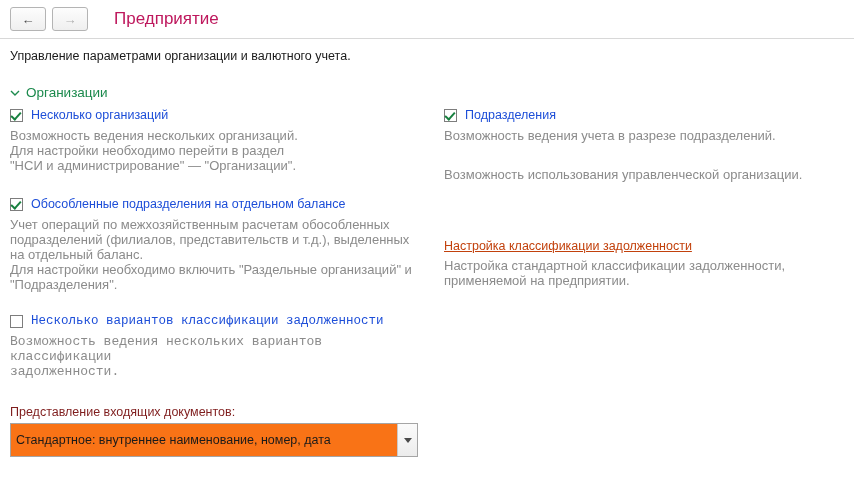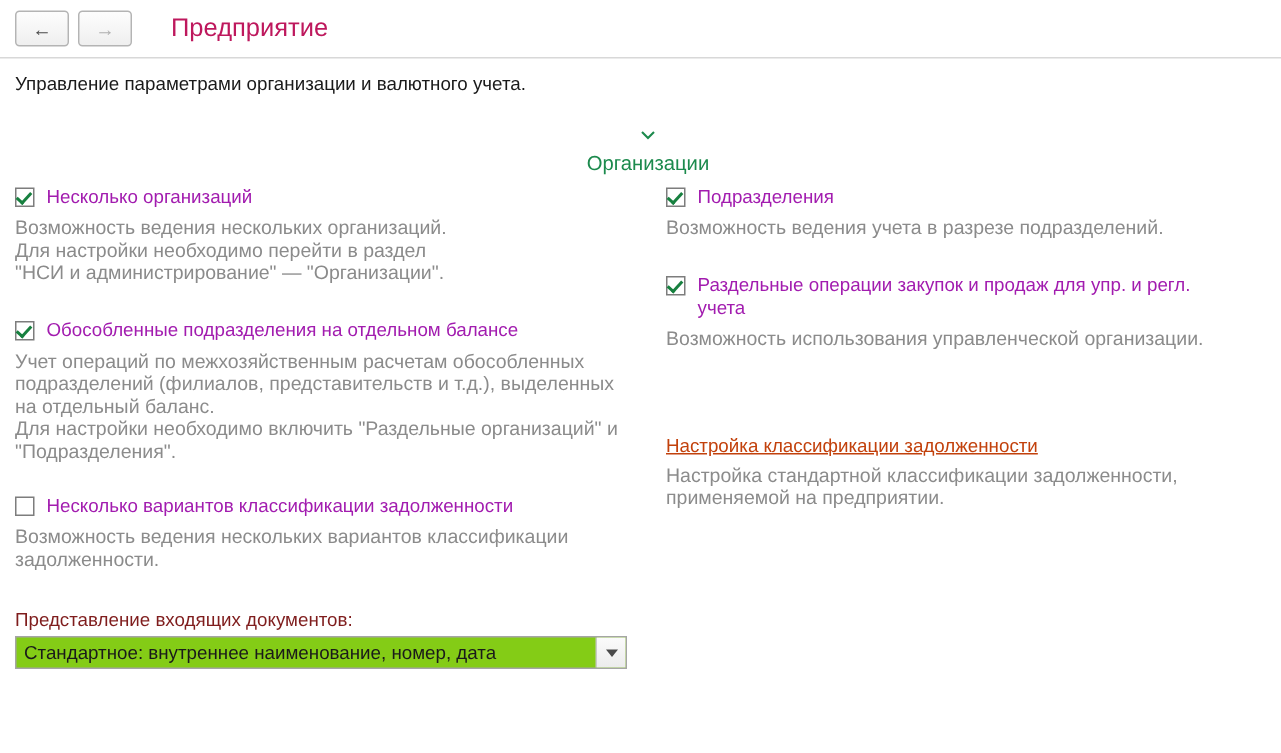--- a/index.html
+++ b/index.html
@@ -64,21 +64,20 @@
     color: #1a1a1a;
   }
   
   .group-header {
     display: flex;
     align-items: center;
     gap: 6px;
     margin: 22px 0 8px 10px;
     color: #1c8a4d;
     font-size: 13.5px;
-    flex-direction: column;
   }
   .chevron {
     display: inline-block;
     width: 10px;
     height: 10px;
     position: relative;
   }
   .chevron svg { display:block; }
   .group-title {
     color: #1c8a4d;
@@ -124,21 +123,21 @@
     left: 2px;
     top: 0px;
     width: 4px;
     height: 8px;
     border: solid #17803f;
     border-width: 0 2px 2px 0;
     transform: rotate(42deg);
   }
   .chklabel {
     font-size: 12.5px;
-    color: #a21caf;
+    color: #1d4ed8;
     line-height: 15px;
     max-width: 380px;
   }
   .hint {
     color: #8b8b8b;
     font-size: 13px;
     line-height: 15px;
     margin-top: 5px;
     white-space: pre-line;
   }
@@ -150,23 +149,23 @@
   }
   
   .combo-label {
     font-size: 12.5px;
     color: #7f1d1d;
     margin-bottom: 4px;
   }
   .combo {
     display: flex;
     width: 408px;
-    height: 22px;
+    height: 34px;
     border: 1px solid #a5a5a5;
-    background: #84cc16;
+    background: #f97316;
     box-sizing: border-box;
     align-items: stretch;
   }
   .combo-value {
     flex: 1 1 auto;
     display: flex;
     align-items: center;
     padding: 0 5px;
     font-size: 12.5px;
     color: #1a1a1a;
@@ -243,21 +242,21 @@
         <div class="chk checked"></div>
         <div class="chklabel">Обособленные подразделения на отдельном балансе</div>
       </div>
       <div class="hint">Учет операций по межхозяйственным расчетам обособленных
 подразделений (филиалов, представительств и т.д.), выделенных
 на отдельный баланс.
 Для настройки необходимо включить "Раздельные организаций" и
 "Подразделения".</div>
     </div>
 
-    <div class="field" style="margin-top:22px;">
+    <div class="field" style="margin-top:22px;font-family:Liberation Mono, monospace;">
       <div class="chkline">
         <div class="chk"></div>
         <div class="chklabel">Несколько вариантов классификации задолженности</div>
       </div>
       <div class="hint">Возможность ведения нескольких вариантов классификации
 задолженности.</div>
     </div>
 
     <div class="field" style="margin-top:26px;">
       <div class="combo-label">Представление входящих документов:</div>
@@ -275,24 +274,20 @@
 
     <div class="field">
       <div class="chkline">
         <div class="chk checked"></div>
         <div class="chklabel">Подразделения</div>
       </div>
       <div class="hint">Возможность ведения учета в разрезе подразделений.</div>
     </div>
 
     <div class="field" style="margin-top:24px;">
-      <div class="chkline">
-        <div class="chk checked"></div>
-        <div class="chklabel" style="max-width:330px;">Раздельные операции закупок и продаж для упр. и регл. учета</div>
-      </div>
       <div class="hint">Возможность использования управленческой организации.</div>
     </div>
 
     <div class="field" style="margin-top:57px;">
       <span class="link">Настройка классификации задолженности</span>
       <div class="hint">Настройка стандартной классификации задолженности,
 применяемой на предприятии.</div>
     </div>
 
   </div>

